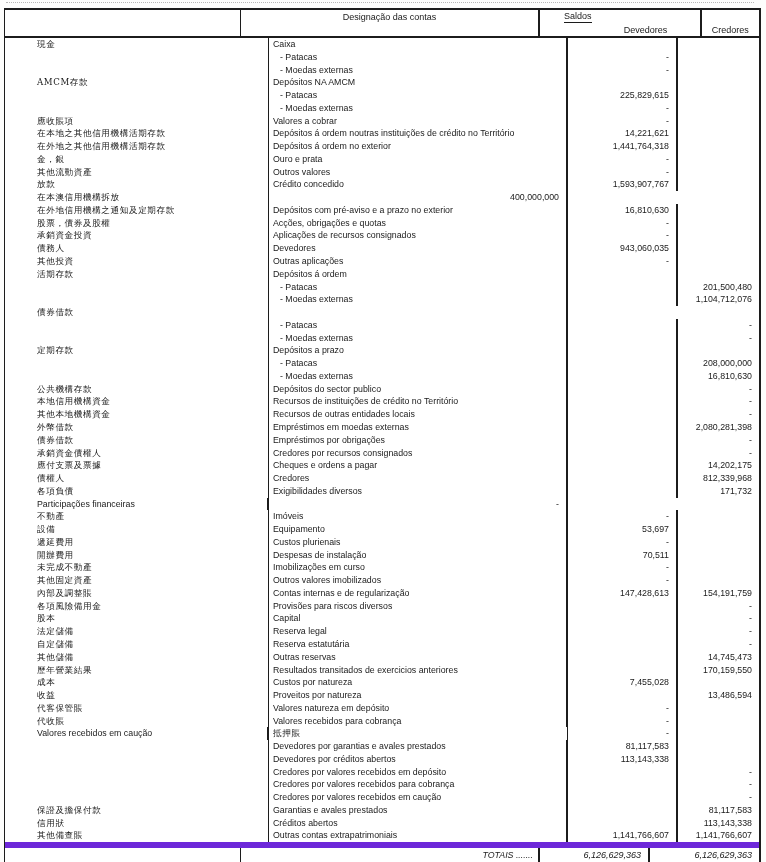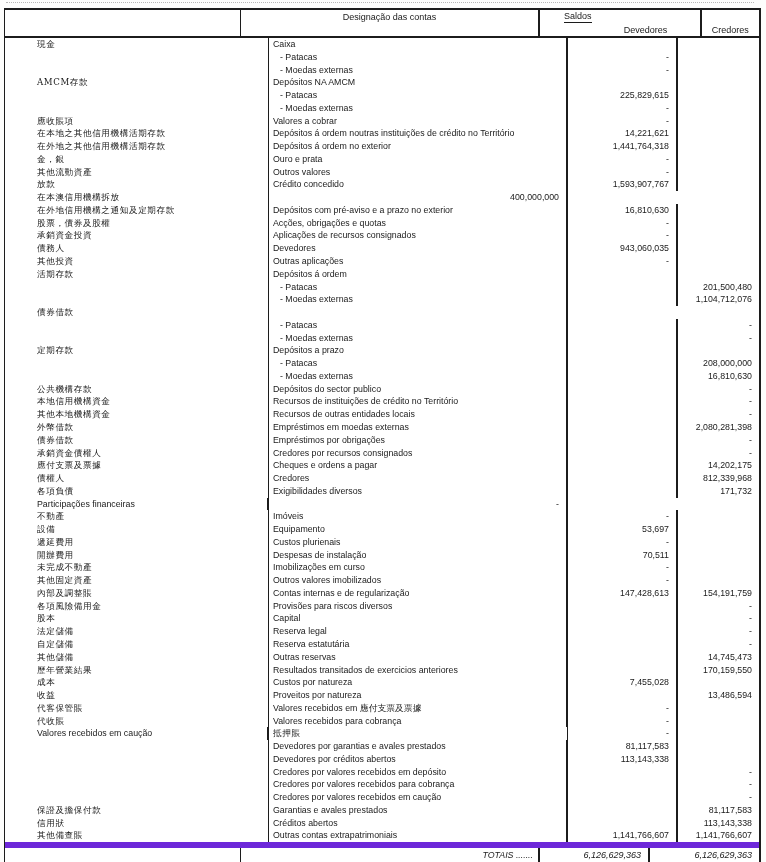--- a/index.html
+++ b/index.html
@@ -475,21 +475,21 @@
 
   <div class="tr">
     <div class="td zh">收益</div>
     <div class="td pt">Proveitos por natureza</div>
     <div class="td dev"></div>
     <div class="td cre">13,486,594</div>
   </div>
 
   <div class="tr">
     <div class="td zh">代客保管賬</div>
-    <div class="td pt">Valores recebidos em 應付支票及票據</div>
+    <div class="td pt">Valores natureza em depósito</div>
     <div class="td dev">-</div>
     <div class="td cre"></div>
   </div>
 
   <div class="tr">
     <div class="td zh">代收賬</div>
     <div class="td pt">Valores recebidos para cobrança</div>
     <div class="td dev">-</div>
     <div class="td cre"></div>
   </div>

